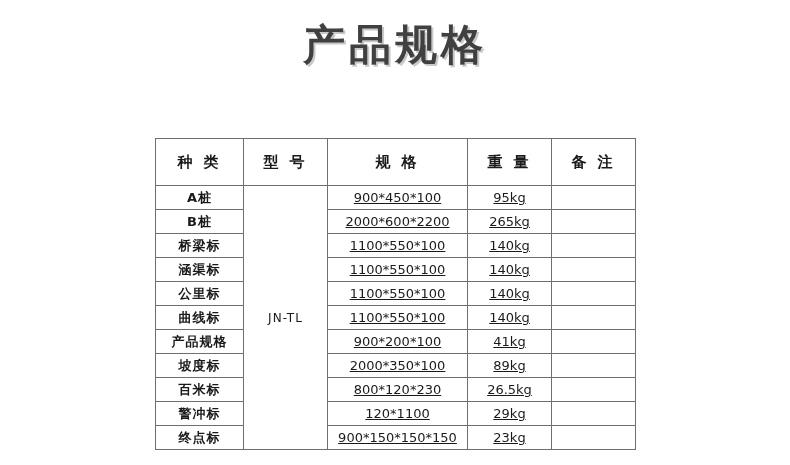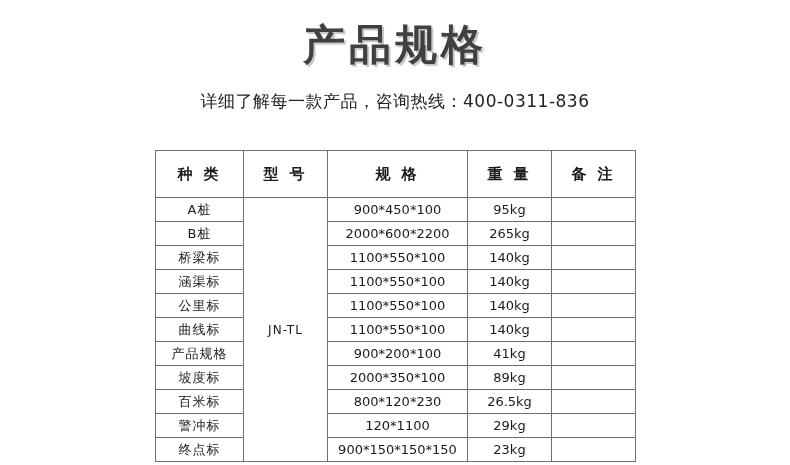--- a/index.html
+++ b/index.html
@@ -35,21 +35,21 @@
     text-align: center;
     font-size: 17px;
     color: #222;
     margin-top: 22px;
     letter-spacing: 0.5px;
     font-family: "DejaVu Sans", "Liberation Sans", sans-serif;
   }
   .table-wrap {
     position: absolute;
     left: 155px;
-    top: 128px;
+    top: 116px;
     width: 480px;
   }
   table.spec {
     border-collapse: collapse;
     width: 480px;
     table-layout: fixed;
     font-family: "DejaVu Sans", "Liberation Sans", sans-serif;
   }
   table.spec th, table.spec td {
     border: 1px solid #6f6f6f;
@@ -60,45 +60,45 @@
     height: 23px;
     background: #fff;
   }
   table.spec thead th {
     height: 46px;
     font-size: 15px;
     font-weight: bold;
     letter-spacing: 3px;
   }
   table.spec tbody td.kind {
-    font-weight: normal;
+    font-weight: bold;
     font-size: 13px;
     letter-spacing: 1px;
   }
   table.spec tbody td.model {
     font-size: 12px;
     letter-spacing: 1px;
   }
   table.spec tbody td.spec-v,
   table.spec tbody td.weight {
     font-size: 13px;
+    text-decoration: underline;
   }
   col.c-kind { width: 88px; }
   col.c-model { width: 84px; }
   col.c-spec { width: 140px; }
   col.c-weight { width: 84px; }
   col.c-note { width: 84px; }
 </style>
 </head>
 <body>
 
 <div class="page">
 
   <h1 class="title">产品规格</h1>
-  <div class="subtitle">详细了解每一款产品，咨询热线：400-0311-836</div>
 
   <div class="table-wrap">
     <table class="spec">
       <colgroup>
         <col class="c-kind">
         <col class="c-model">
         <col class="c-spec">
         <col class="c-weight">
         <col class="c-note">
       </colgroup>

